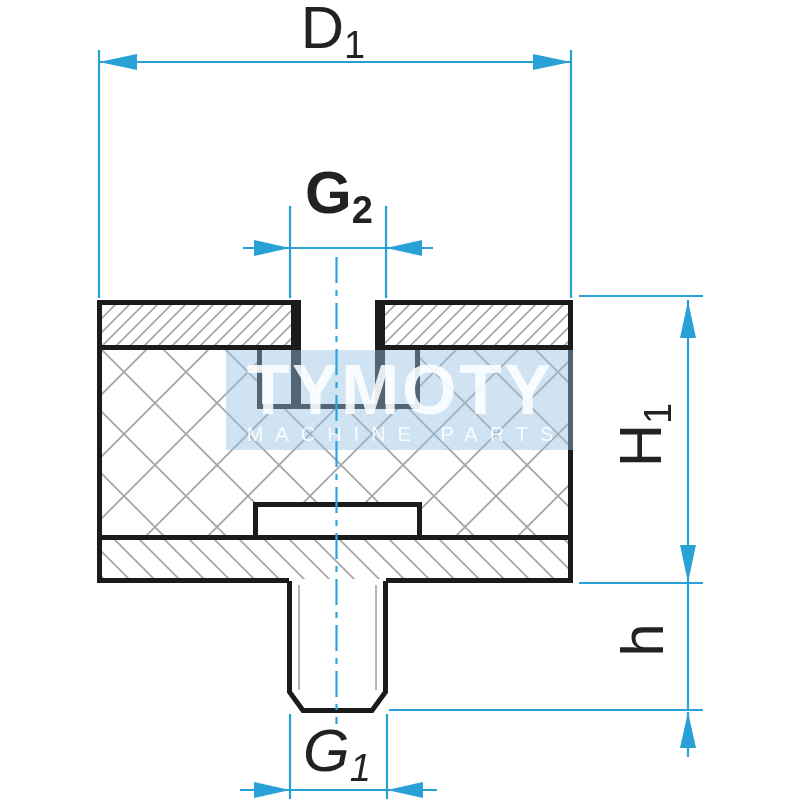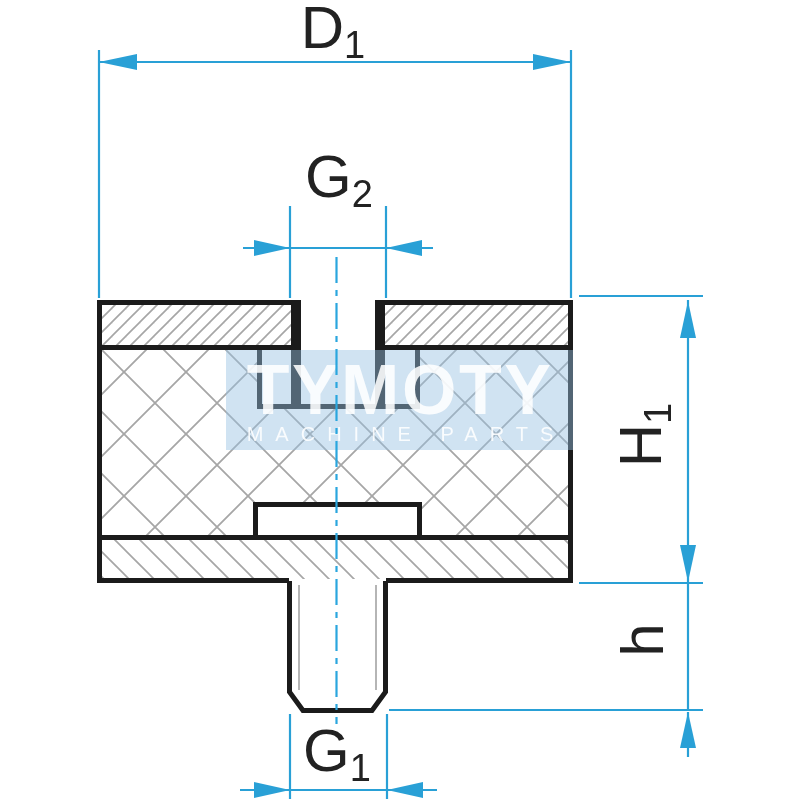--- a/index.html
+++ b/index.html
@@ -120,21 +120,21 @@
       <path d="M240,790 L437,790" class="dim"></path>
       <polygon points="290,790 254,782 254,798" class="dimf"></polygon>
       <polygon points="387,790 423,782 423,798" class="dimf"></polygon>
     </g>
 
     <path d="M336.5,257 L336.5,724" class="cl"></path>
   </svg>
 
   <div class="dim-label" style="left:333px;top:31px;"><span>D</span><span class="sub">1</span></div>
 
-  <div class="dim-label" style="left:339px;top:180px;"><span>G</span><span class="sub">2</span></div>
+  <div class="dim-label" style="left:339px;top:196px;font-weight:bold;"><span>G</span><span class="sub">2</span></div>
 
   <div class="dim-label rot" style="left:644px;top:435px;"><span>H</span><span class="sub">1</span></div>
 
   <div class="dim-label rot" style="left:646px;top:640px;"><span>h</span><span class="sub"></span></div>
 
-  <div class="dim-label" style="left:337px;top:754px;"><span>G</span><span class="sub">1</span></div>
+  <div class="dim-label" style="left:337px;top:754px;font-style:italic;"><span>G</span><span class="sub">1</span></div>
 
 </div>
 
 </body></html>

